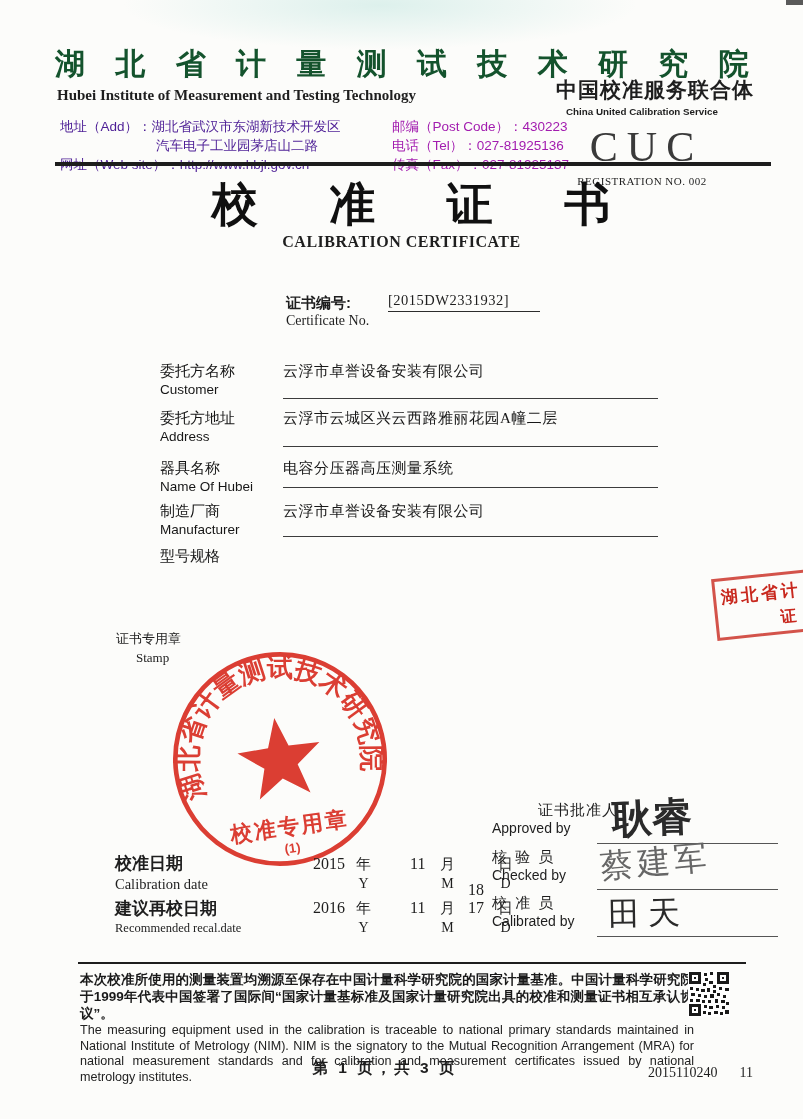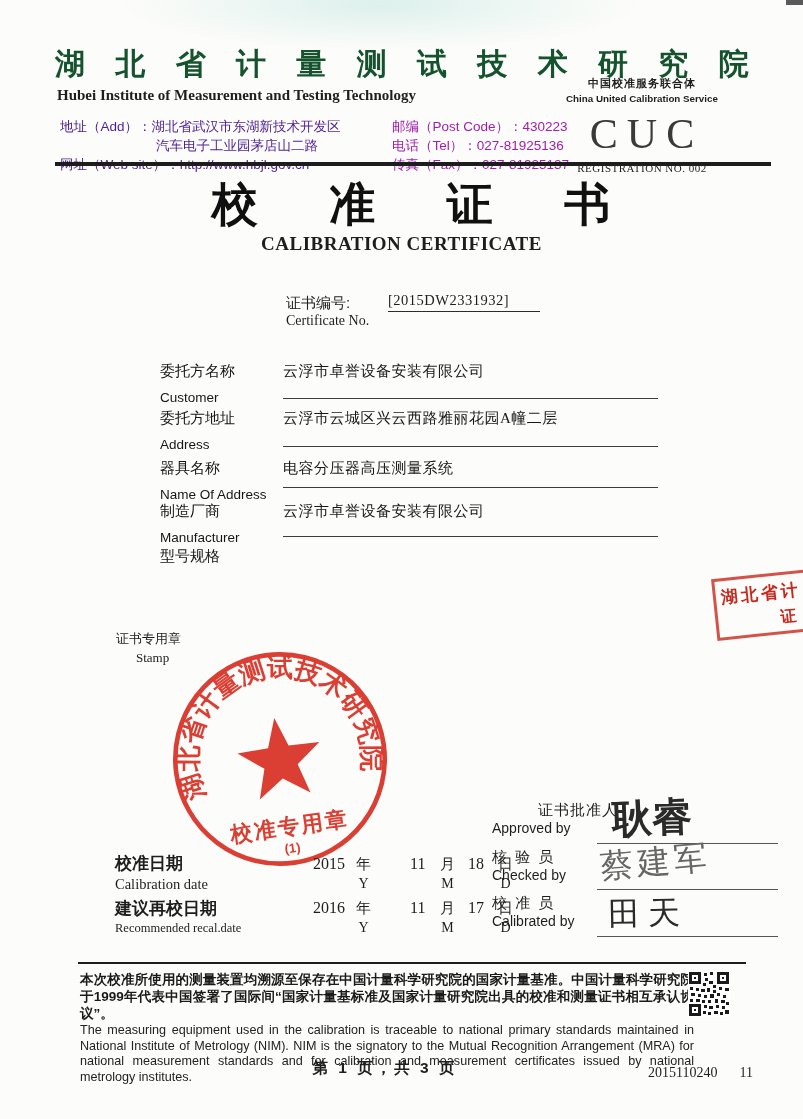--- a/index.html
+++ b/index.html
@@ -16,47 +16,47 @@
 
   
   .inst-cn { position:absolute; left:55px; top:44px; font-size:30px; font-weight:700;
     letter-spacing:11px; color:#14532d; white-space:nowrap; }
   .inst-en { position:absolute; left:57px; top:87px; font-size:15px; font-weight:700;
     font-family:"Liberation Serif", serif; }
   .contact { position:absolute; left:60px; top:117px; font-size:13.5px; line-height:19px; color:#4c1d95;}
   .contact .indent { padding-left:96px; }
   .contact2 { position:absolute; left:392px; top:117px; font-size:13.5px; line-height:19px; color:#a21caf;}
   .cuc { position:absolute; left:556px; top:76px; width:172px; text-align:center; }
-  .cuc-cn { font-size:11px; font-weight:700; letter-spacing:1px; white-space:nowrap; }
+  .cuc-cn { font-size:21px; font-weight:700; letter-spacing:1px; white-space:nowrap; }
   .cuc-en { font-size:9.8px; font-weight:700; margin-top:2px; }
   .cuc-acr { font-family:"Liberation Serif", serif; font-size:42px; letter-spacing:9px;
     color:#3a3a3a; margin-top:6px; padding-left:9px; }
   .cuc-reg { font-family:"Liberation Serif", serif; font-size:11px; letter-spacing:.5px; margin-top:4px; }
   .hrule { position:absolute; left:55px; top:162px; width:716px; height:3px;
     border-top:3.5px solid #1d1d1d; border-bottom:1.5px solid #1d1d1d; }
 
   
   .title-cn { position:absolute; left:16px; top:174px; width:790px; text-align:center;
     font-family:"Liberation Serif", serif; font-size:46px; font-weight:700;
     letter-spacing:30px; padding-left:30px; color:#101010; }
   .title-en { position:absolute; left:0; top:233px; width:803px; text-align:center;
-    font-family:"Liberation Serif", serif; font-size:19px; font-weight:700; letter-spacing:.5px; }
-
-  
-  .certno-cn { position:absolute; left:286px; top:294px; font-size:15px; font-weight:400; }
+    font-family:"Liberation Serif", serif; font-size:16px; font-weight:700; letter-spacing:.5px; }
+
+  
+  .certno-cn { position:absolute; left:286px; top:294px; font-size:15px; font-weight:700; }
   .certno-en { position:absolute; left:286px; top:313px; font-size:14px;
     font-family:"Liberation Serif", serif; }
   .certno-val { position:absolute; left:388px; top:292px; width:152px; font-size:14.5px;
     font-family:"Liberation Serif", serif; border-bottom:1.5px solid #2c2c2c;
     padding-bottom:2px; letter-spacing:.5px; }
 
   
   .frow { position:absolute; left:160px; width:498px; }
   .frow .lab-cn { font-size:15px; color:#161616; white-space:nowrap; }
-  .frow .lab-en { font-size:13.5px; color:#161616; margin-top:9px; white-space:nowrap; }
+  .frow .lab-en { font-size:13.5px; color:#161616; margin-top:1px; white-space:nowrap; }
   .frow .val { position:absolute; left:123px; top:0; width:375px;
     font-family:"Liberation Serif", serif; font-size:15px; color:#181818;
     border-bottom:1.5px solid #3c3c3c; letter-spacing:.5px; }
   .f0 { top:362px; } .f0 .val { height:37px; }
   .f1 { top:409px; } .f1 .val { height:38px; }
   .f2 { top:459px; } .f2 .val { height:29px; }
   .f3 { top:502px; } .f3 .val { height:35px; }
   .f4 { top:547px; } .f4 .val { height:33px; }
   .f5 { top:589px; } .f5 .val { height:33px; }
 
@@ -144,21 +144,21 @@
     <div class="lab-en">Customer</div>
     <div class="val">云浮市卓誉设备安装有限公司</div>
   </div>
   <div class="frow f1">
     <div class="lab-cn">委托方地址</div>
     <div class="lab-en">Address</div>
     <div class="val">云浮市云城区兴云西路雅丽花园A幢二层</div>
   </div>
   <div class="frow f2">
     <div class="lab-cn">器具名称</div>
-    <div class="lab-en">Name Of Address</div>
+    <div class="lab-en">Name Of Hubei</div>
     <div class="val">电容分压器高压测量系统</div>
   </div>
   <div class="frow f3">
     <div class="lab-cn">制造厂商</div>
     <div class="lab-en">Manufacturer</div>
     <div class="val">云浮市卓誉设备安装有限公司</div>
   </div>
   <div class="frow f4">
     <div class="lab-cn">型号规格</div>
   </div>
@@ -202,21 +202,21 @@
   <div class="dval" style="left:313px; top:855px;text-align:right;">2015</div>
   <div class="dunit" style="left:356px; top:855px;">
     <div class="u-cn">年</div>
     <div class="u-en">Y</div>
   </div>
   <div class="dval" style="left:410px; top:855px;">11</div>
   <div class="dunit" style="left:440px; top:855px;">
     <div class="u-cn">月</div>
     <div class="u-en">M</div>
   </div>
-  <div class="dval" style="left:468px; top:855px;">18</div>
+  <div class="dval" style="left:468px; top:881px;">18</div>
   <div class="dunit" style="left:498px; top:855px;">
     <div class="u-cn">日</div>
     <div class="u-en">D</div>
   </div>
 
   <div class="drow-cn" style="top:897px;">建议再校日期</div>
   <div class="drow-en" style="top:921px; font-size:12.5px;">Recommended recal.date</div>
   <div class="dval" style="left:313px; top:899px;">2016</div>
   <div class="dunit" style="left:356px; top:899px;">
     <div class="u-cn">年</div>

